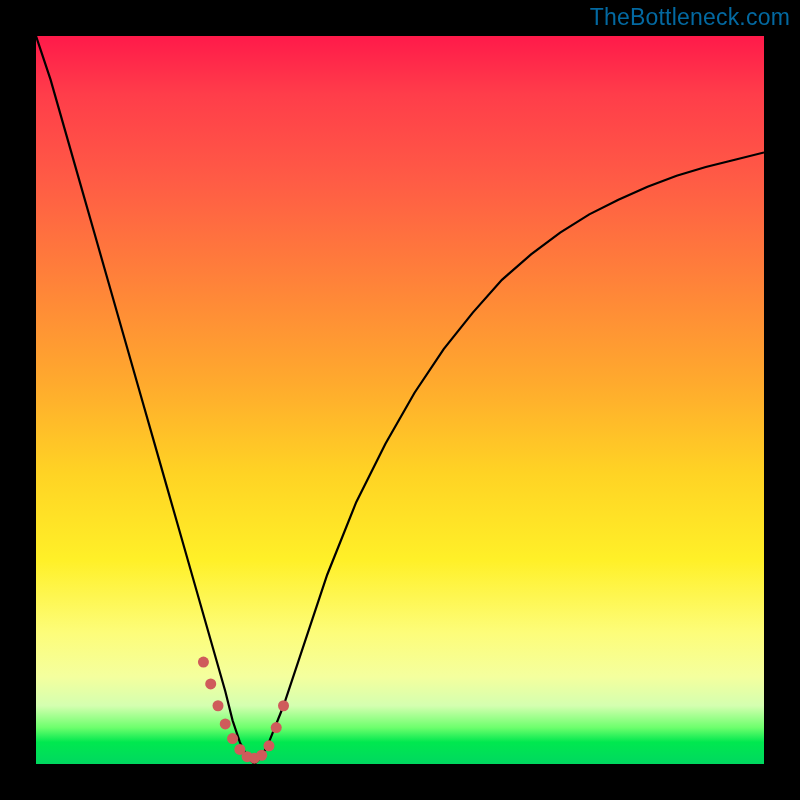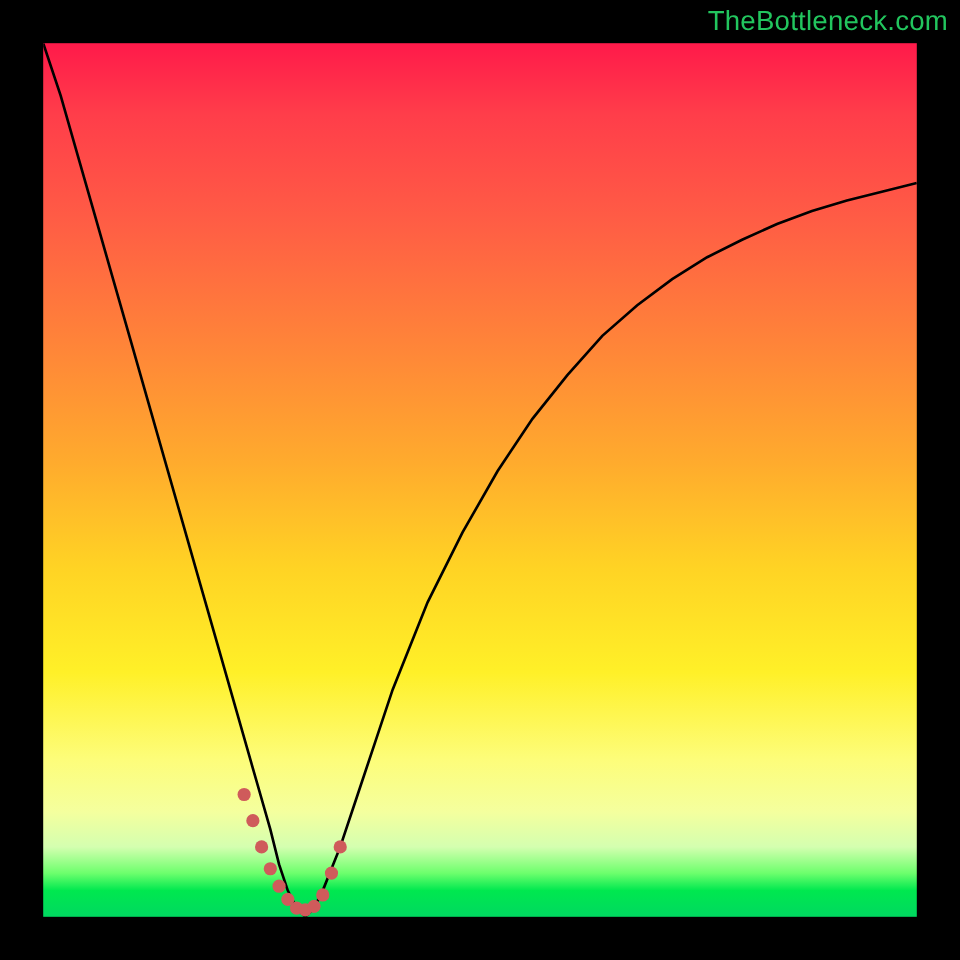--- a/index.html
+++ b/index.html
@@ -47,21 +47,21 @@
     position: absolute;
     top: 0;
     left: 0;
     width: 728px;
     height: 728px;
   }
   .watermark {
     position: absolute;
     top: 4px;
     right: 10px;
-    color: #22c55e;
+    color: #0369a1;
     font-size: 23px;
     font-weight: 500;
     letter-spacing: 0.2px;
   }
 </style>
 </head>
 <body>
 
 <div class="frame">
 

